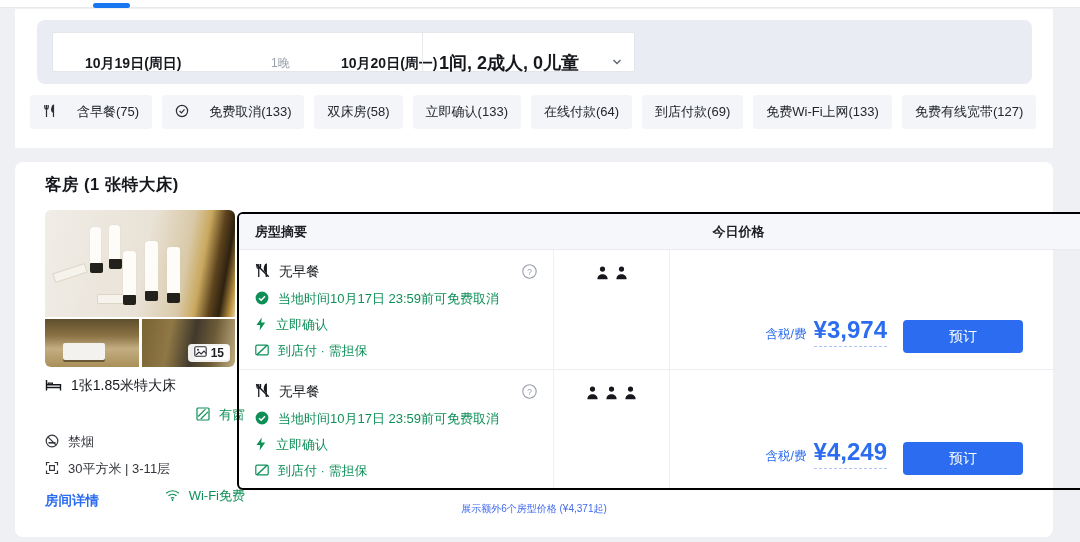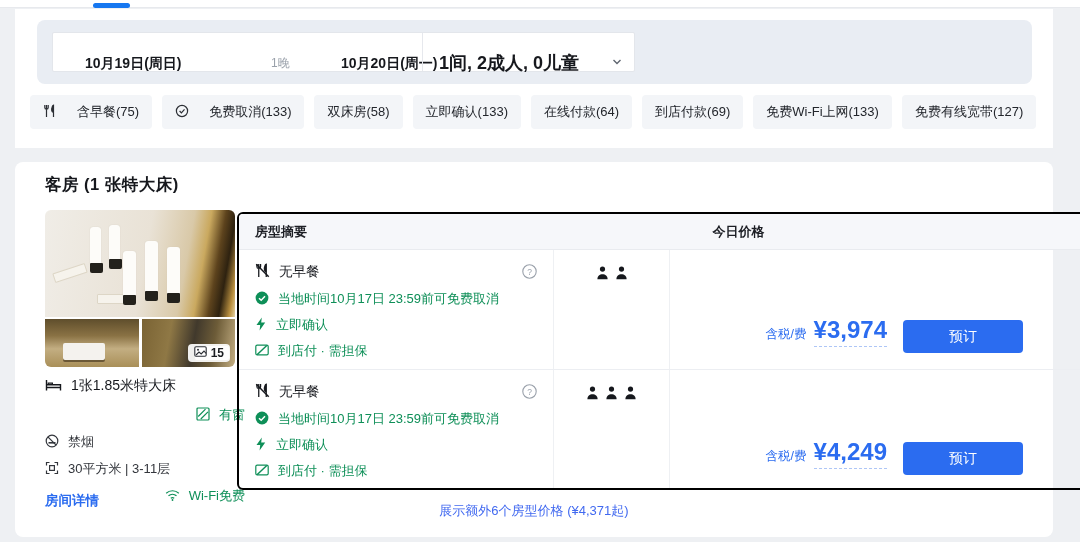--- a/index.html
+++ b/index.html
@@ -80,21 +80,21 @@
   .perk { display:flex; align-items:center; gap:9px; font-size:13px; color:#0e8f58; margin-bottom:8px; }
   .help-icon { position:absolute; right:16px; top:14px; cursor:pointer; }
   .price-wrap { position:absolute; right:152px; bottom:22px; display:flex; align-items:baseline; gap:7px; white-space:nowrap; }
   .price-prefix { font-size:12.5px; color:#2b6cf0; }
   .price-num { font-size:24px; font-weight:bold; color:#2b6cf0; border-bottom:1px dashed #aec6f6; padding-bottom:2px; }
   .book-btn {
     position:absolute; right:16px; bottom:16px; width:120px; height:33px;
     background:#2b6cf0; color:#fff; font-size:14px; border:none; border-radius:4px; cursor:pointer;
     font-family:inherit;
   }
-  .more-link { left:0; top:340px; width:100%; text-align:center; font-size:13px; color:#4169f0; cursor:pointer; position:absolute; }
+  .more-link { left:0; top:340px; width:100%; text-align:center; font-size:10px; color:#4169f0; cursor:pointer; position:absolute; }
 </style>
 </head>
 <body>
 
 <div class="abs tabbar">
   <div class="abs tab-indicator"></div>
 </div>
 
 <div class="abs topshell">
 

